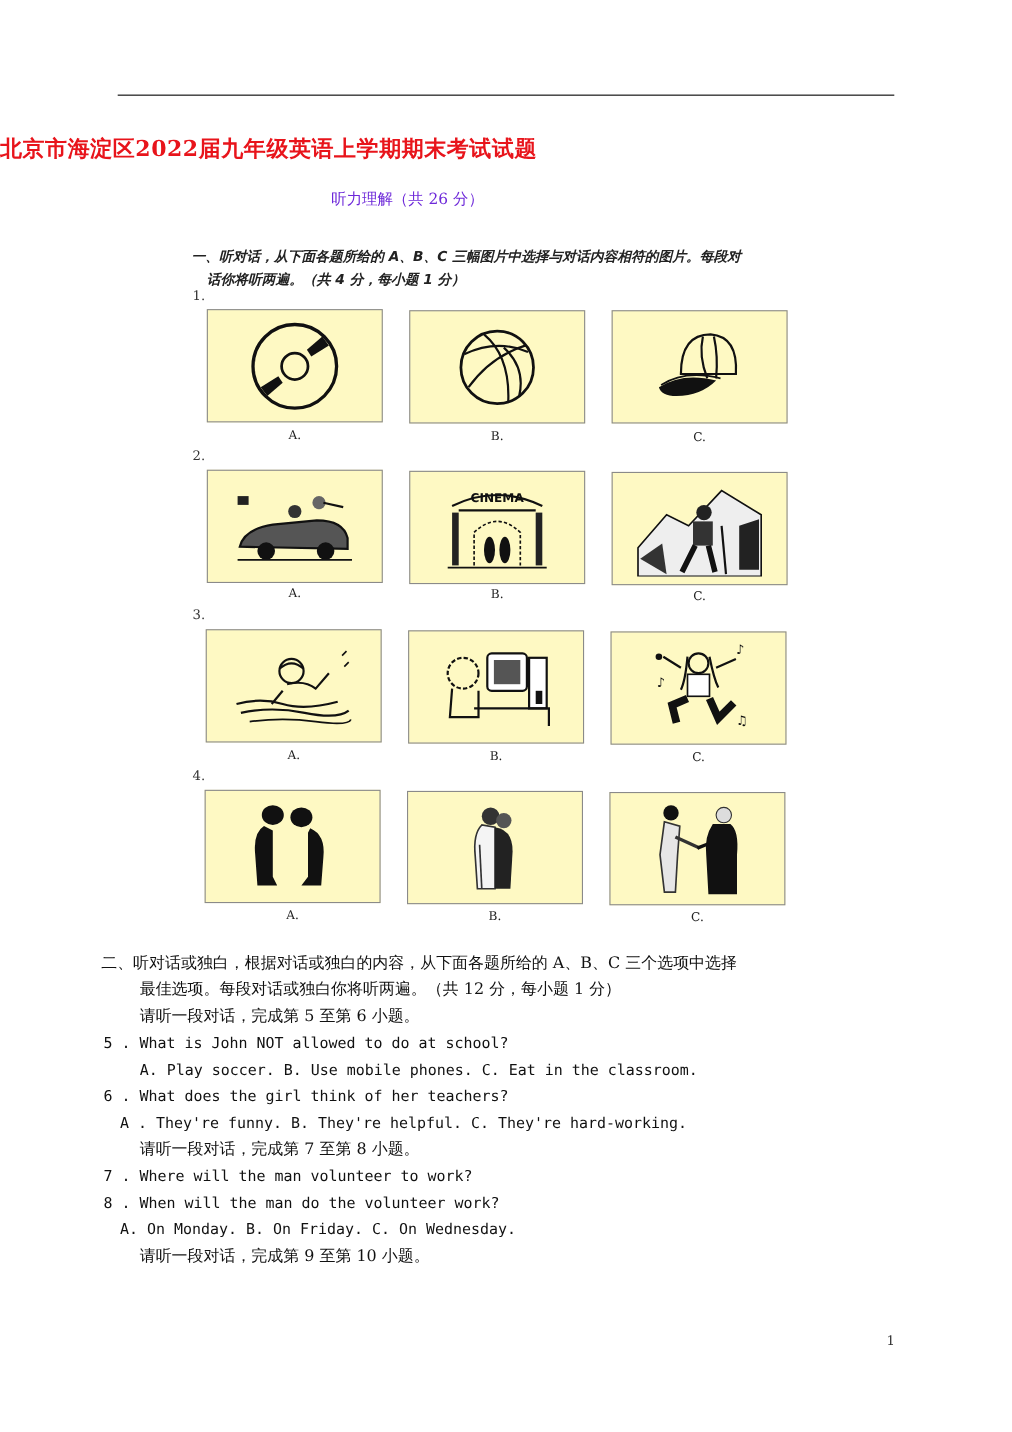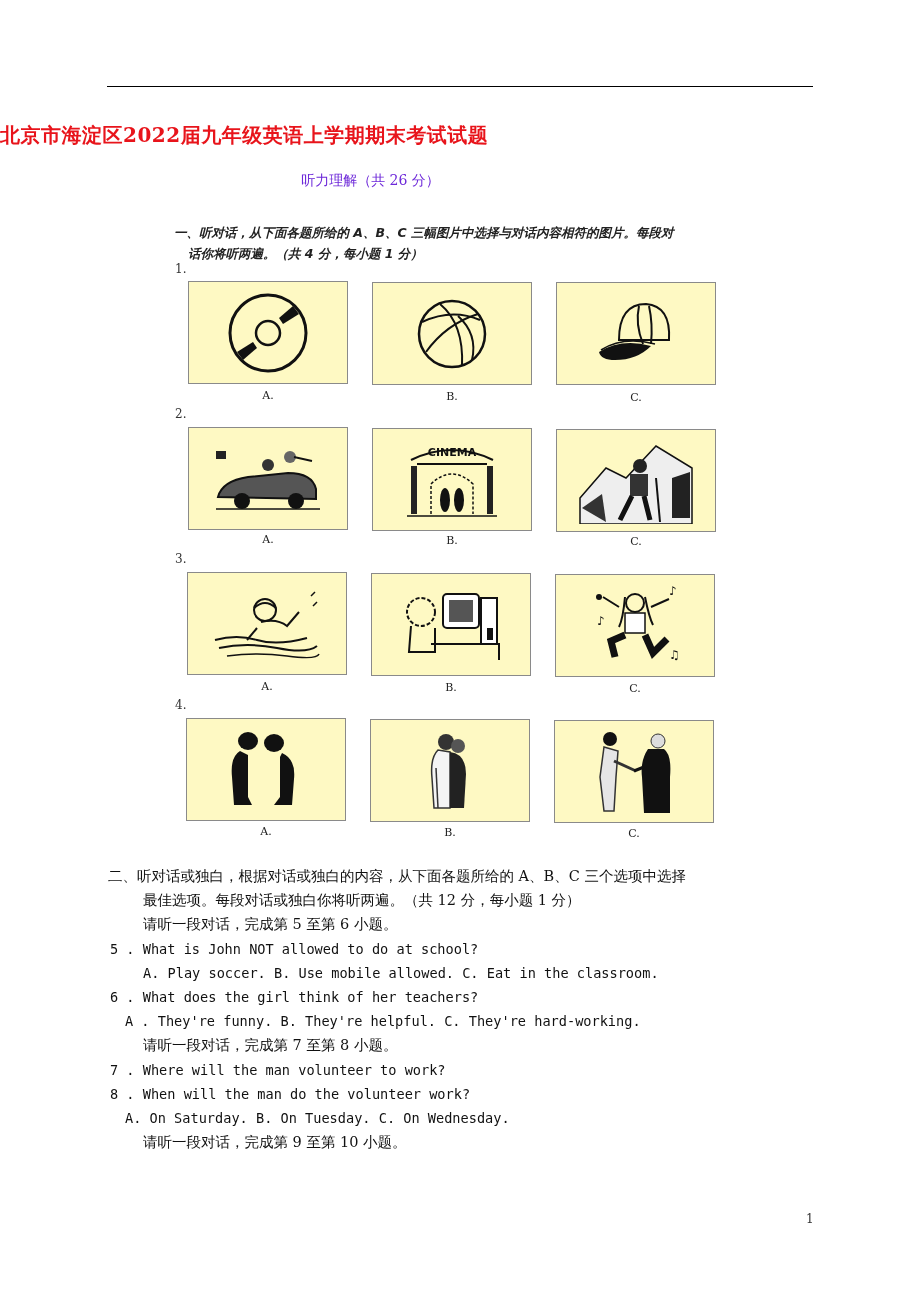--- a/index.html
+++ b/index.html
@@ -14,21 +14,21 @@
   .sec1 { position: absolute; left: 174px; top: 222px; width: 590px; font-size: 12.5px;
           font-weight: bold; line-height: 21px; color: #222;
           font-family: "DejaVu Sans", "Liberation Sans", sans-serif; font-style: italic; }
   .sec1 .indent { padding-left: 14px; }
   .qnum { position: absolute; left: 175px; font-size: 12px; color: #333; }
   .frame { position: absolute; width: 160px; height: 103px; border: 1.5px solid #8a8a8a;
            background: #fef9c3; box-sizing: border-box; display: flex; align-items: center;
            justify-content: center; }
   .frame svg { display: block; }
   .opt { position: absolute; width: 160px; text-align: center; font-size: 11px; color: #222; }
-  .sec2 { position: absolute; left: 108px; top: 864px; width: 660px; font-size: 14.5px;
+  .sec2 { position: absolute; left: 92px; top: 864px; width: 660px; font-size: 14.5px;
           line-height: 24.2px; color: #111; }
   .sec2 .l1 { padding-left: 0; }
   .sec2 .l2 { padding-left: 35px; }
   .mono { font-family: "DejaVu Sans Mono", "Liberation Mono", monospace; font-size: 13.6px; }
   .q { padding-left: 2px; }
   .qa { padding-left: 35px; }
   .qb { padding-left: 17px; }
   .page-num { position: absolute; left: 806px; top: 1212px; font-size: 12px; color: #333; }
 </style>
 </head>
@@ -195,23 +195,23 @@
     <path d="M60 40 L50 44" stroke="#111" stroke-width="3"></path>
   </svg>
 </div>
 <div class="opt" style="left:554px; top:827px">C.</div>
 
 <div class="sec2">
   <div class="l1">二、听对话或独白，根据对话或独白的内容，从下面各题所给的 A、B、C 三个选项中选择</div>
   <div class="l2">最佳选项。每段对话或独白你将听两遍。（共 12 分，每小题 1 分）</div>
   <div class="l2">请听一段对话，完成第 5 至第 6 小题。</div>
   <div class="mono q">5 . What is John NOT allowed to do at school?</div>
-  <div class="mono qa">A. Play soccer. B. Use mobile allowed. C. Eat in the classroom.</div>
+  <div class="mono qa">A. Play soccer. B. Use mobile phones. C. Eat in the classroom.</div>
   <div class="mono q">6 . What does the girl think of her teachers?</div>
   <div class="mono qb">A . They're funny. B. They're helpful. C. They're hard-working.</div>
   <div class="l2">请听一段对话，完成第 7 至第 8 小题。</div>
   <div class="mono q">7 . Where will the man volunteer to work?</div>
   <div class="mono q">8 . When will the man do the volunteer work?</div>
-  <div class="mono qb">A. On Saturday. B. On Tuesday. C. On Wednesday.</div>
+  <div class="mono qb">A. On Monday. B. On Friday. C. On Wednesday.</div>
   <div class="l2">请听一段对话，完成第 9 至第 10 小题。</div>
 </div>
 
 <div class="page-num">1</div>
 
 </body></html>

